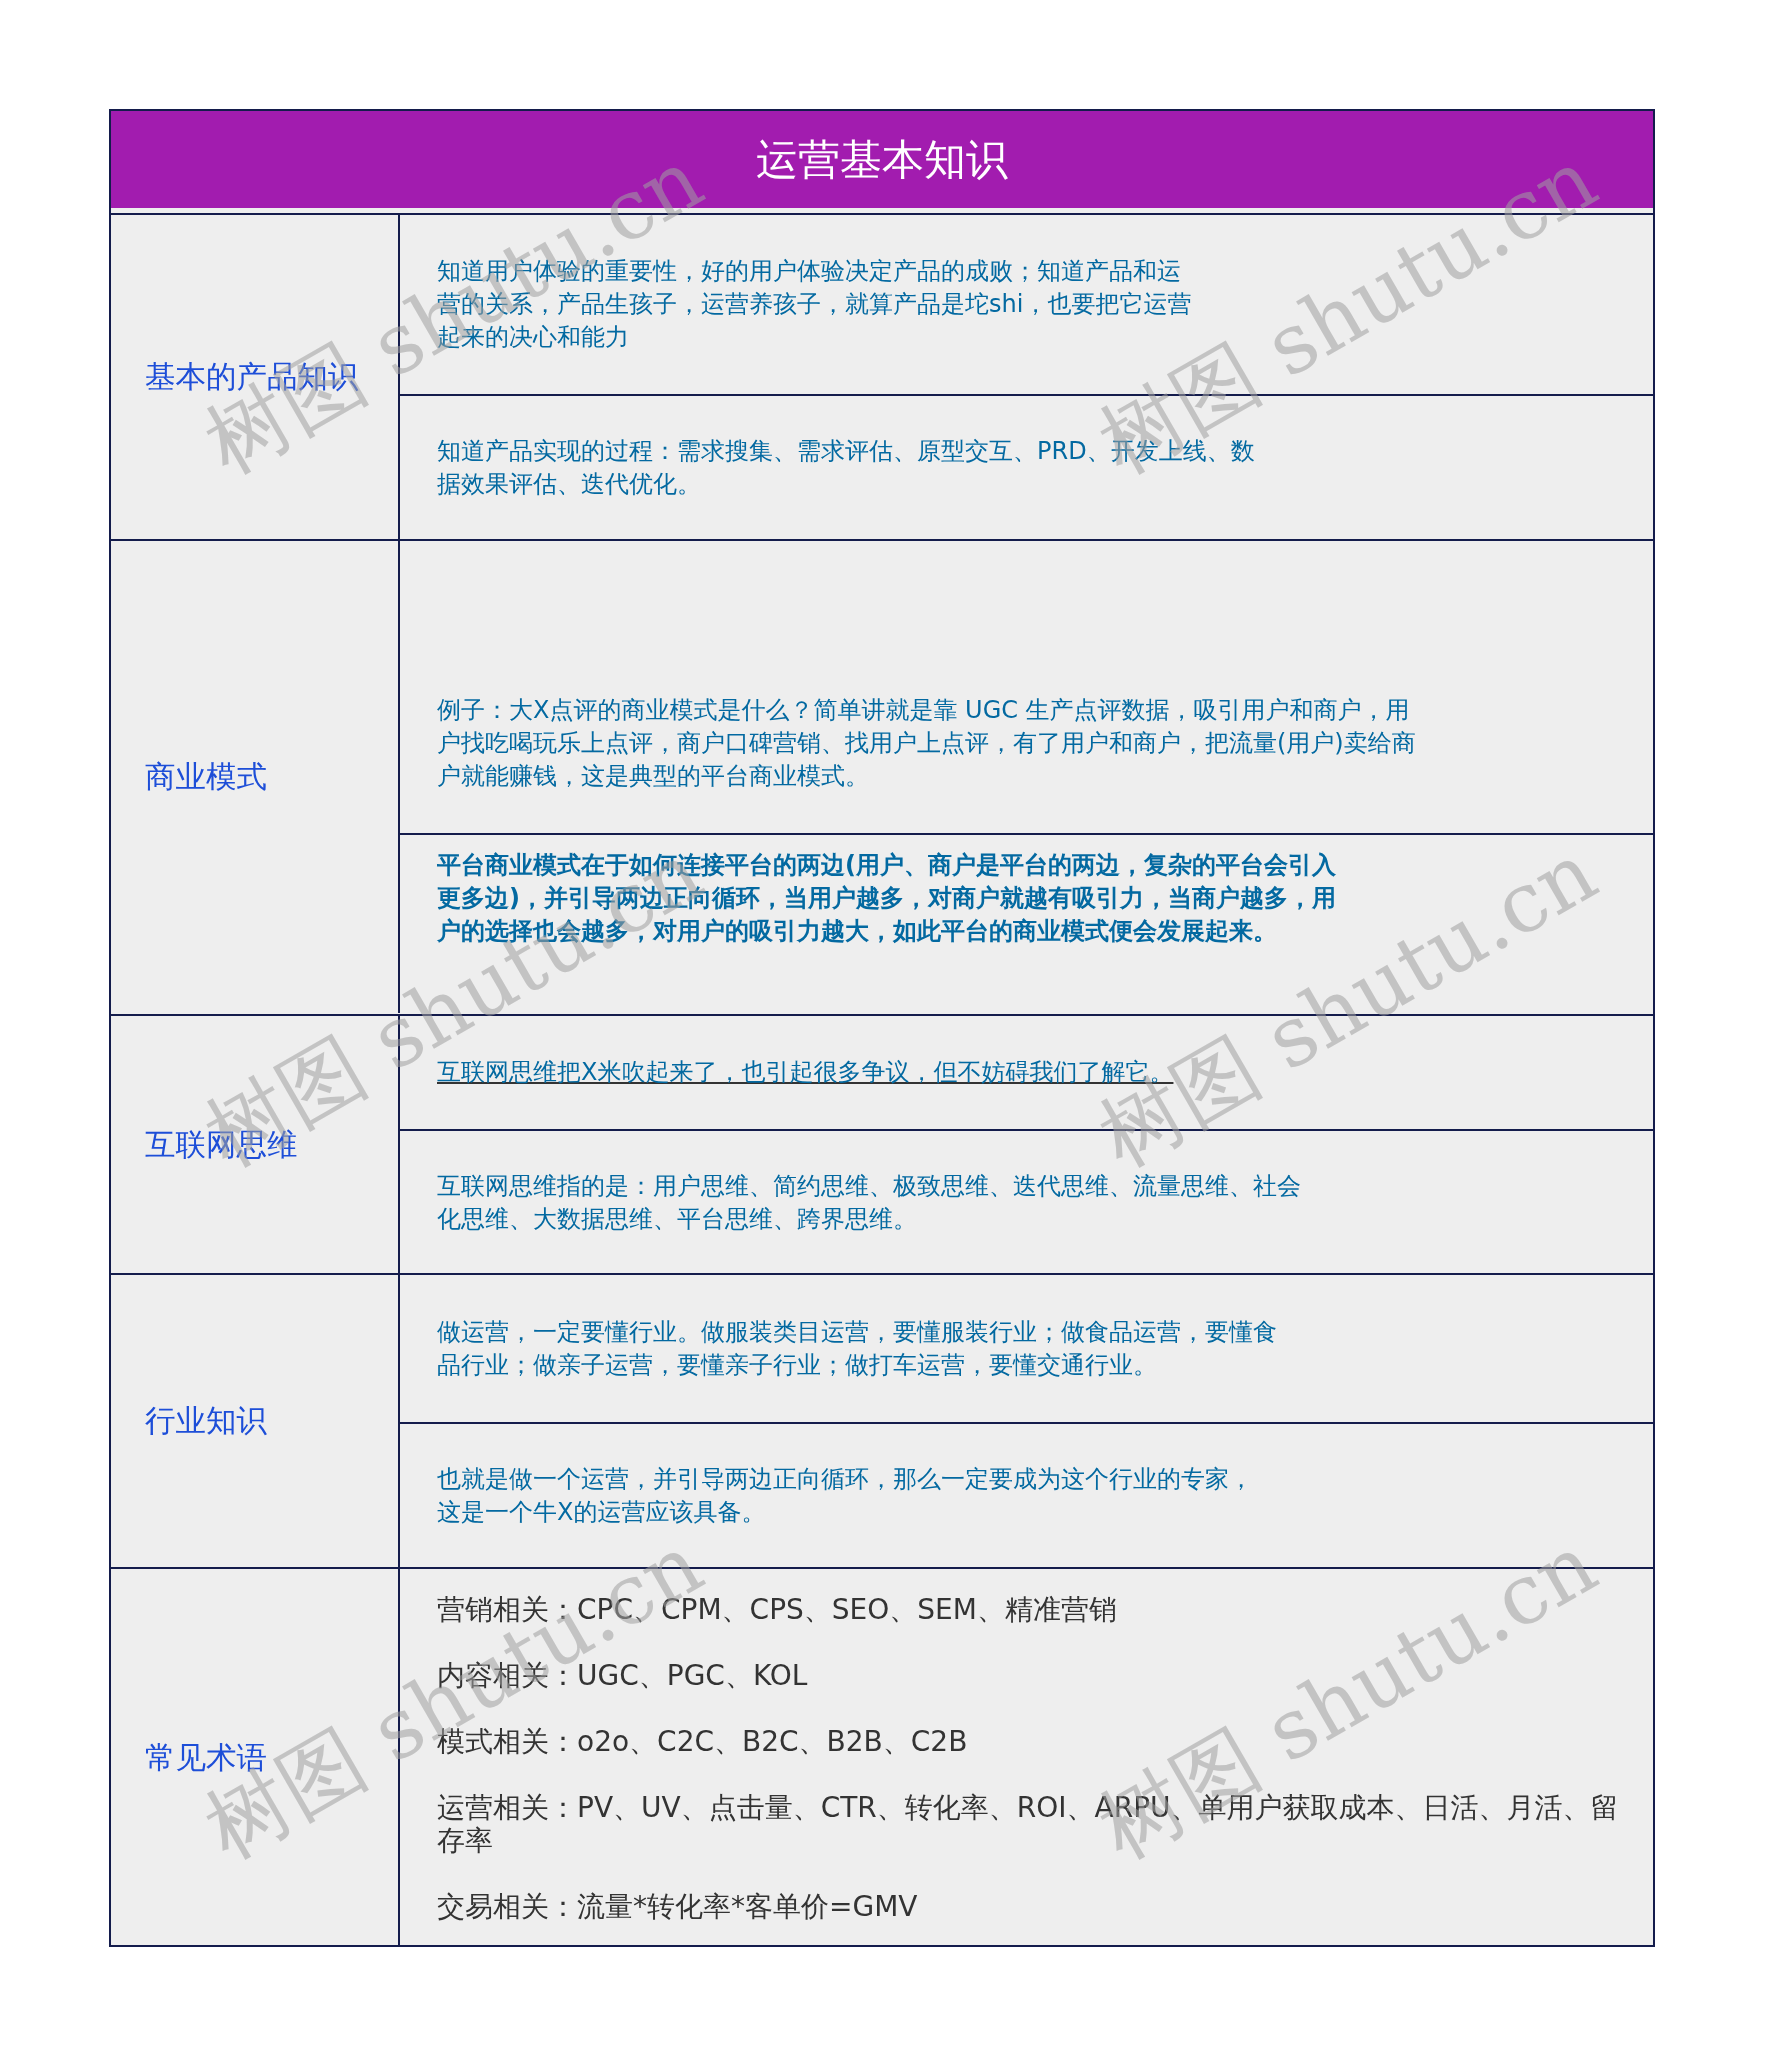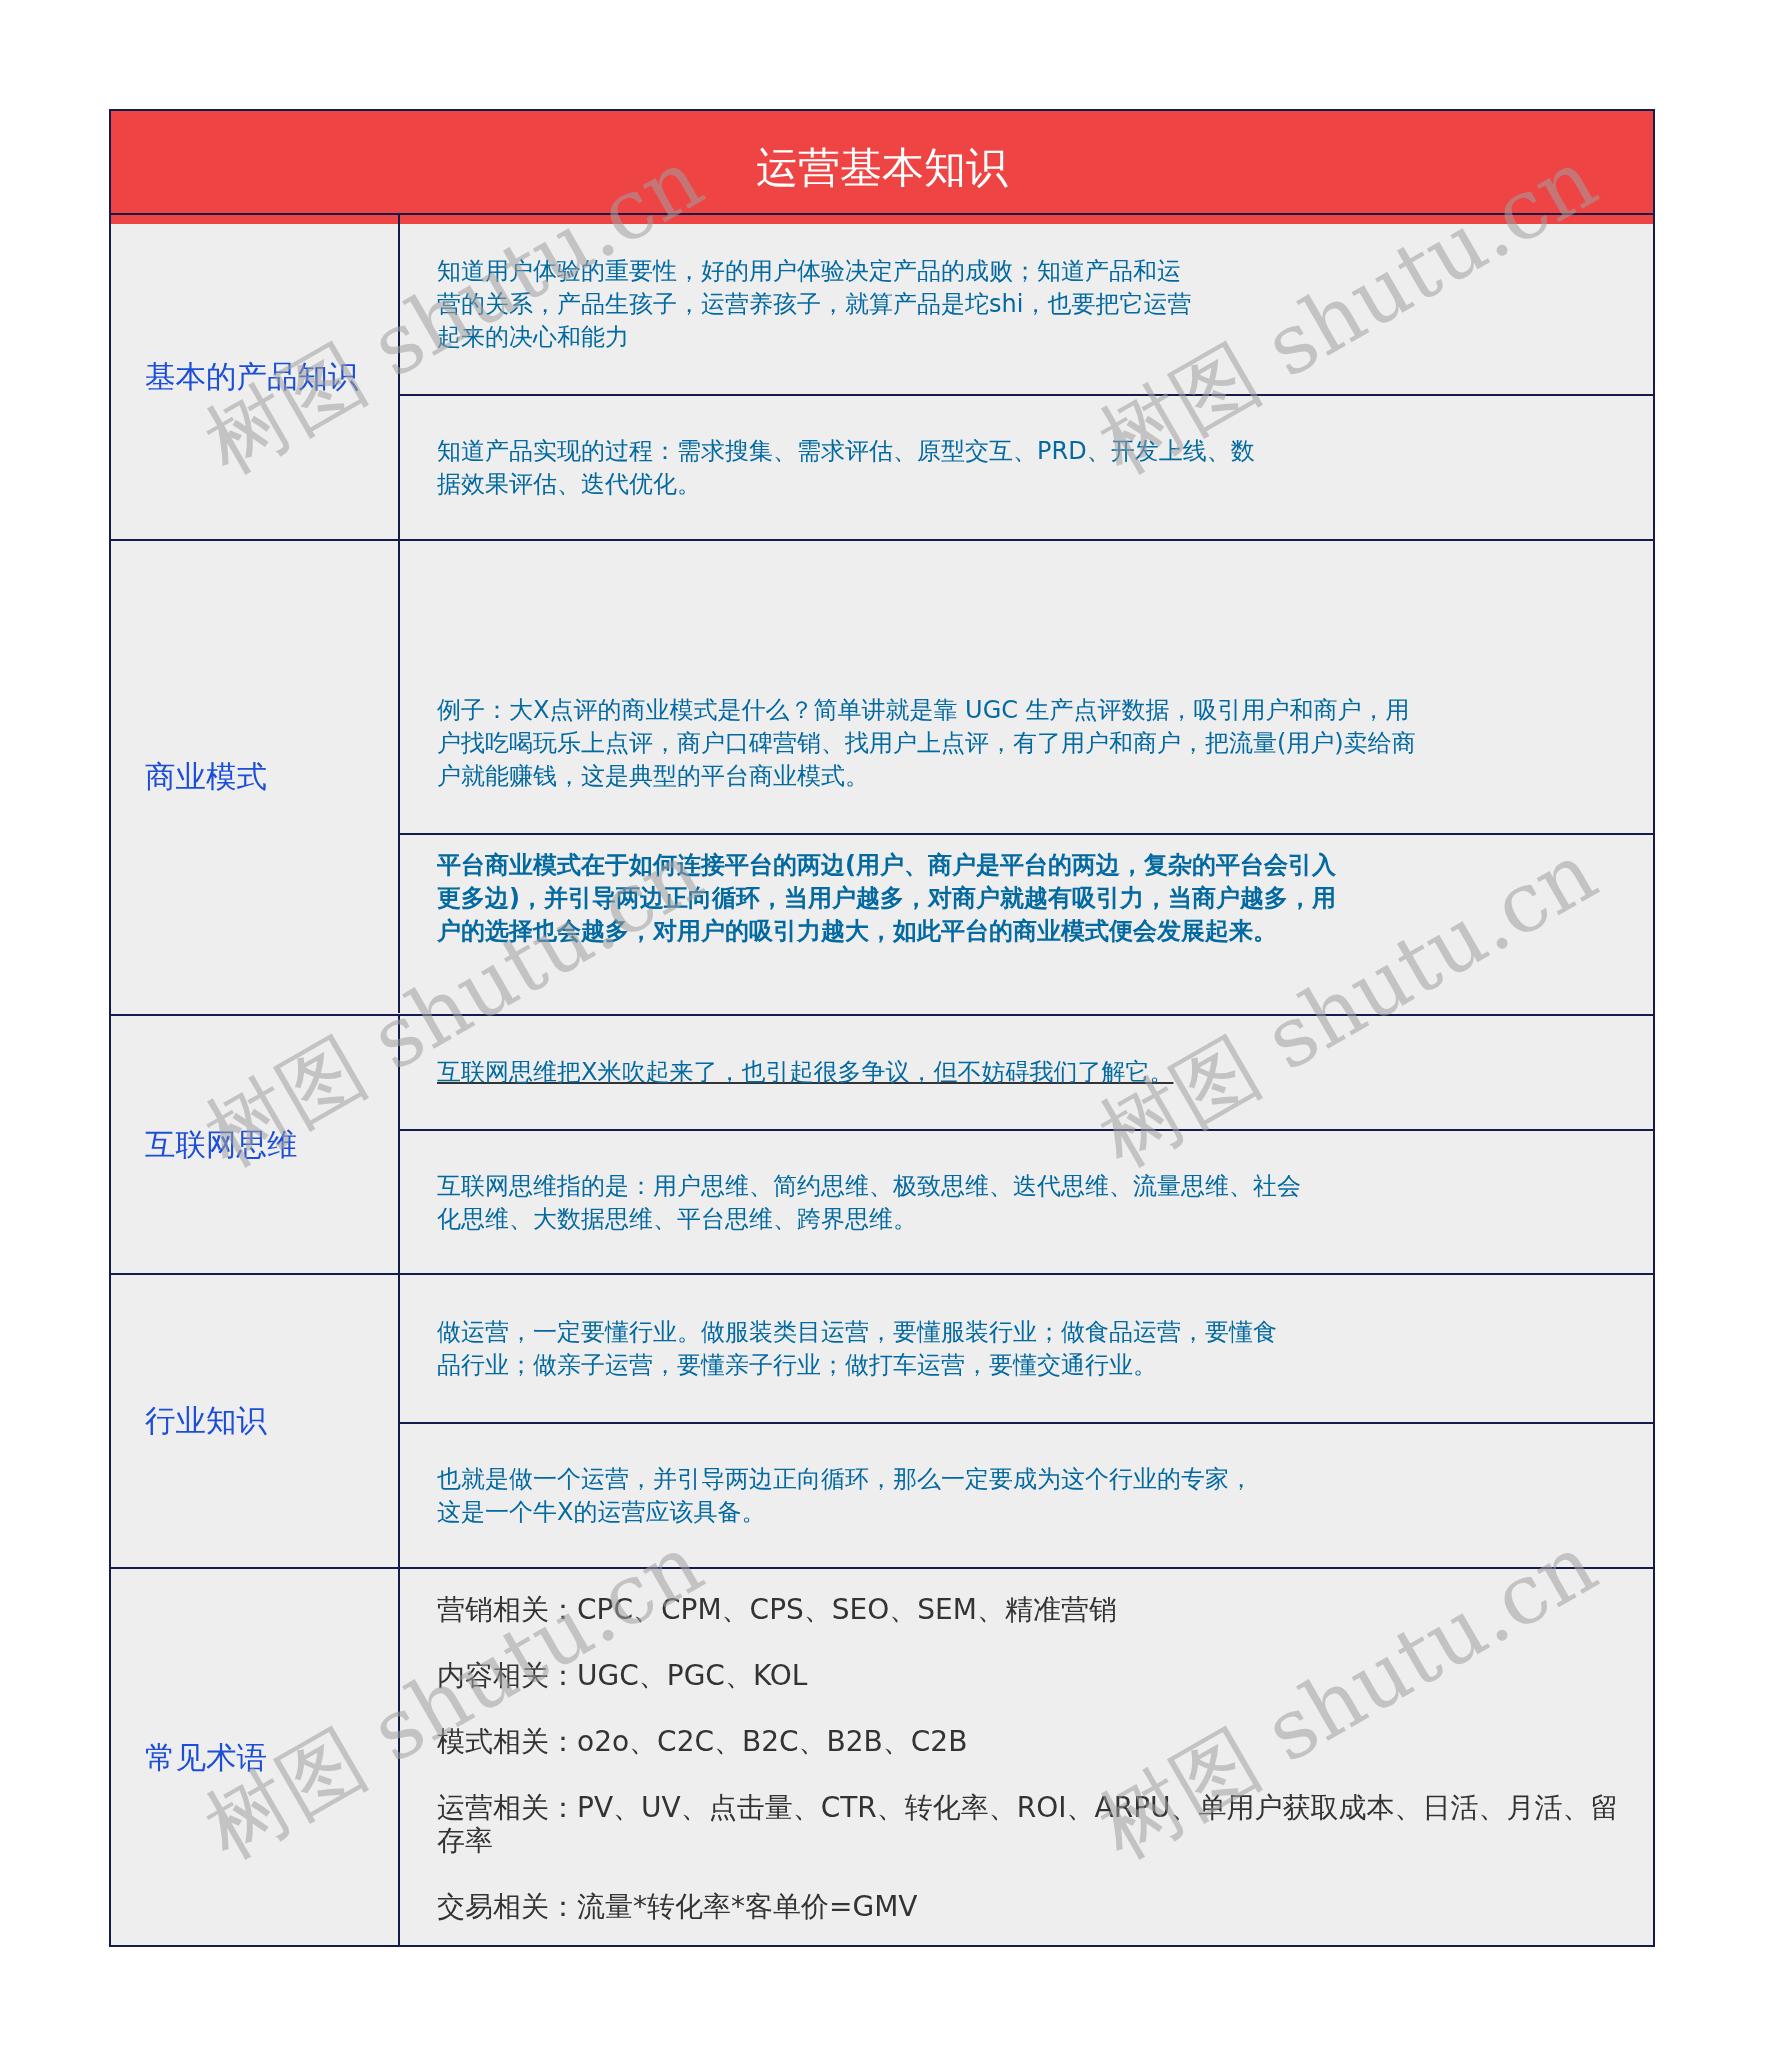--- a/index.html
+++ b/index.html
@@ -5,22 +5,22 @@
   html, body { margin: 0; padding: 0; }
   body {
     width: 1773px; height: 2066px; background: #ffffff; position: relative; overflow: hidden;
     font-family: "DejaVu Sans", "Liberation Sans", sans-serif; color: #333333;
   }
   .table {
     position: absolute; left: 109px; top: 109px; width: 1546px; height: 1838px;
     border: 2.1px solid #141c4c; box-sizing: border-box; background: #eeeeee;
   }
   .header {
-    position: absolute; left: 0; top: 0; right: 0; height: 113px;
-    background: #ef4444; color: #ffffff; display: flex; align-items: center; justify-content: center;
+    position: absolute; left: 0; top: 0; right: 0; height: 97px;
+    background: #a21caf; color: #ffffff; display: flex; align-items: center; justify-content: center;
     font-size: 42px;
   }
   .section { position: absolute; left: 0; right: 0; border-top: 2.1px solid #141c4c; box-sizing: border-box; }
   .section-label {
     position: absolute; left: 0; top: 0; bottom: 0; width: 289px;
     border-right: 2.1px solid #141c4c; box-sizing: border-box;
     display: flex; align-items: center; padding-left: 34px; font-size: 30.5px; color: #1d4ed8;
   }
   .cells { position: absolute; left: 289px; right: 0; top: 0; bottom: 0; }
   .cell {

